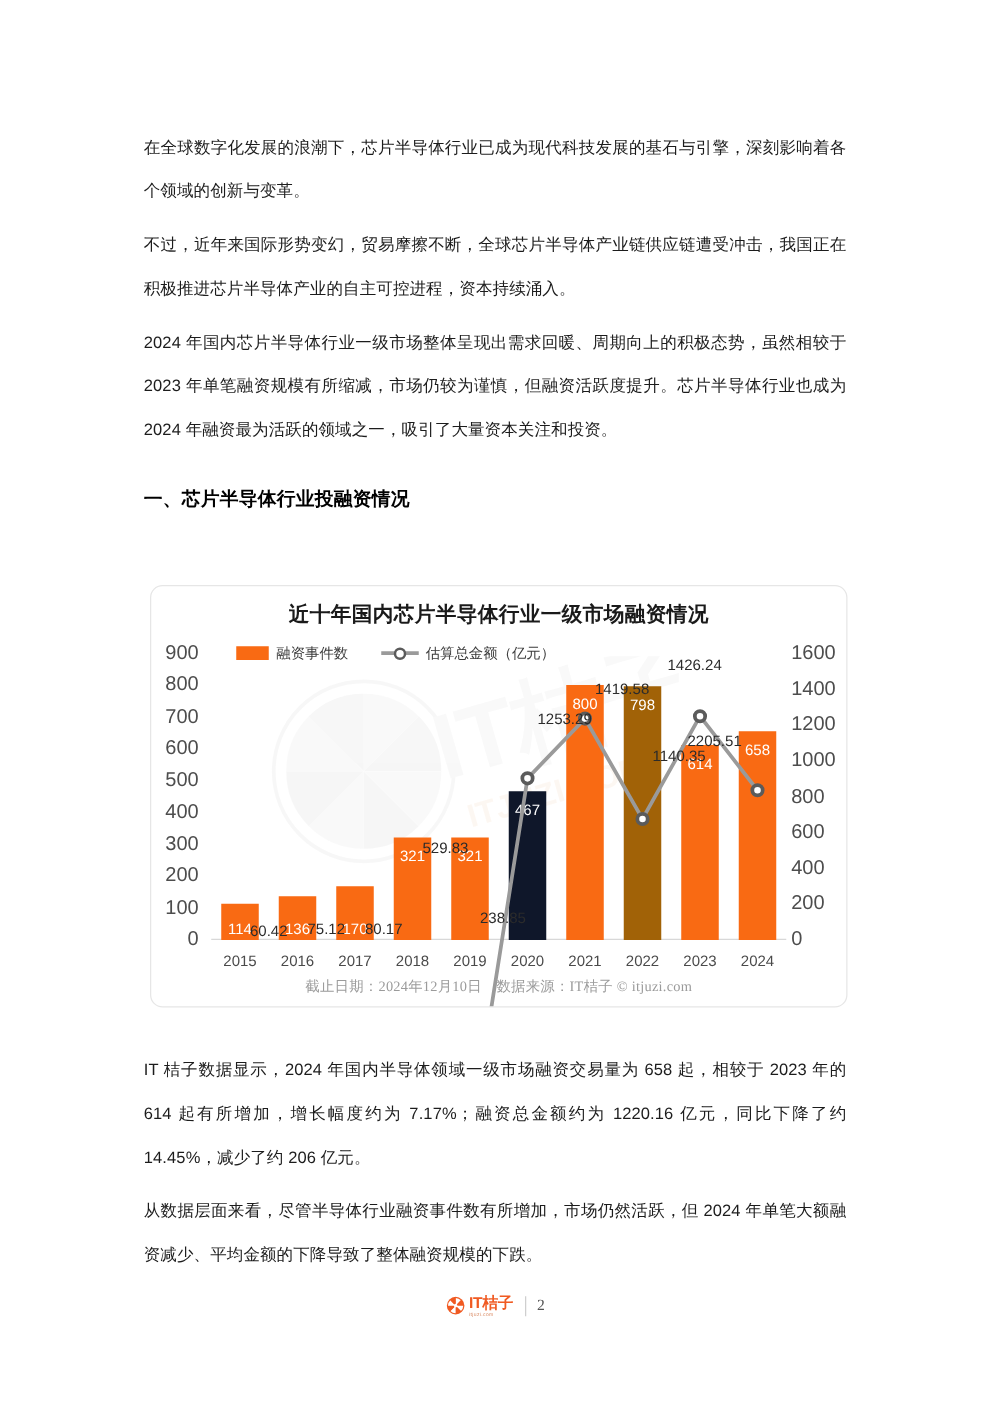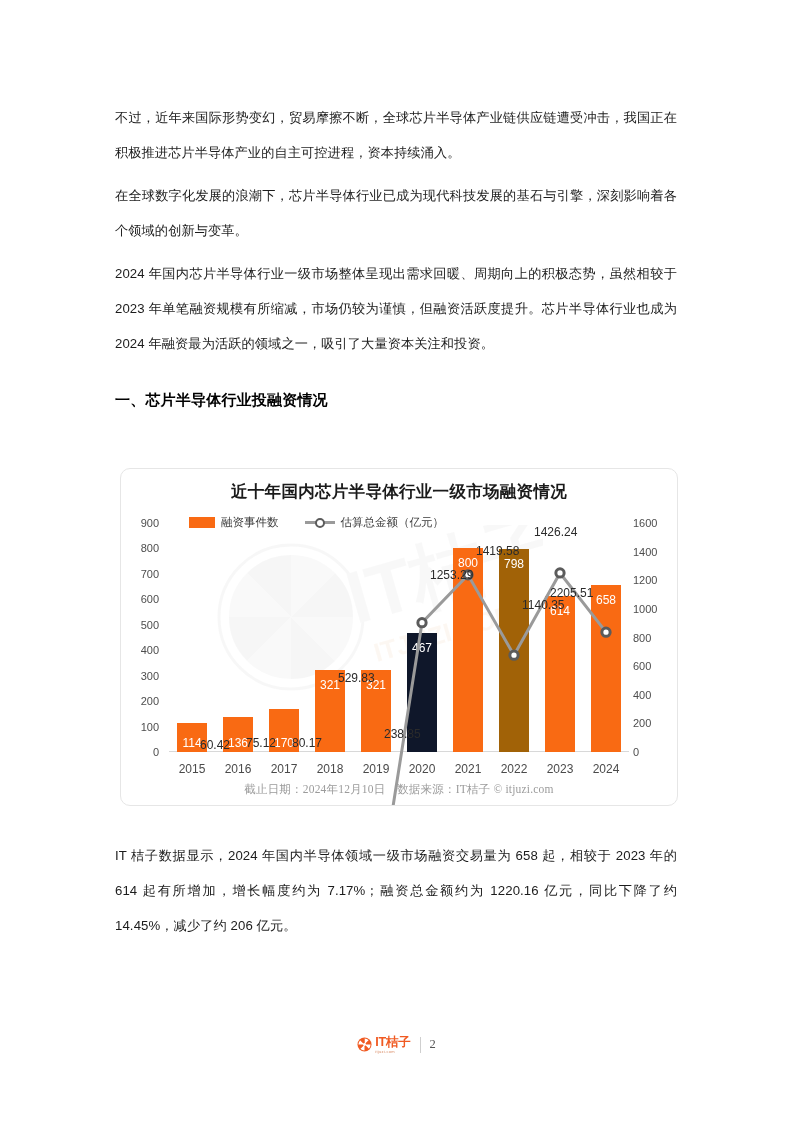--- a/index.html
+++ b/index.html
@@ -118,21 +118,21 @@
     top: 16px;
     right: 48px;
     bottom: 30px;
   }
   .axis-base {
     position: absolute; left: 0; right: 0; bottom: 0;
     height: 1px; background: #d8d8d8;
   }
   .y-left, .y-right {
     position: absolute; top: 0; bottom: 0; width: 44px;
-    font-size: 11px; color: #4d4d4d;
+    font-size: 16px; color: #4d4d4d;
   }
   .y-left { left: -48px; text-align: right; }
   .y-right { right: -48px; text-align: left; padding-left: 6px; }
   .tick {
     position: absolute; right: 6px; transform: translateY(-50%);
     white-space: nowrap;
   }
   .y-right .tick { left: 6px; right: auto; }
 
   .bars {
@@ -226,22 +226,22 @@
   .page-num {
     font-size: 12.5px; color: #555; font-family: "Liberation Serif", serif;
   }
 </style>
 </head>
 <body>
 
 <div class="page">
 
   <div class="content">
+    <p class="para">在全球数字化发展的浪潮下，芯片半导体行业已成为现代科技发展的基石与引擎，深刻影响着各个领域的创新与变革。</p>
     <p class="para">不过，近年来国际形势变幻，贸易摩擦不断，全球芯片半导体产业链供应链遭受冲击，我国正在积极推进芯片半导体产业的自主可控进程，资本持续涌入。</p>
-    <p class="para">在全球数字化发展的浪潮下，芯片半导体行业已成为现代科技发展的基石与引擎，深刻影响着各个领域的创新与变革。</p>
     <p class="para">2024 年国内芯片半导体行业一级市场整体呈现出需求回暖、周期向上的积极态势，虽然相较于 2023 年单笔融资规模有所缩减，市场仍较为谨慎，但融资活跃度提升。芯片半导体行业也成为 2024 年融资最为活跃的领域之一，吸引了大量资本关注和投资。</p>
     <h2 class="heading">一、芯片半导体行业投融资情况</h2>
   </div>
 
   <div class="chart-card">
     <div class="chart-title">近十年国内芯片半导体行业一级市场融资情况</div>
 
     <div class="chart-body">
 
       <svg class="watermark" viewBox="0 0 330 190">
@@ -389,20 +389,21 @@
           <span>2023</span>
           <span>2024</span>
         </div>
     </div>
 
     <div class="chart-footer">截止日期：2024年12月10日　数据来源：IT桔子 © itjuzi.com</div>
   </div>
 
   <div class="content" style="top:838px;">
     <p class="para">IT 桔子数据显示，2024 年国内半导体领域一级市场融资交易量为 658 起，相较于 2023 年的 614 起有所增加，增长幅度约为 7.17%；融资总金额约为 1220.16 亿元，同比下降了约 14.45%，减少了约 206 亿元。</p>
+    <p class="para">从数据层面来看，尽管半导体行业融资事件数有所增加，市场仍然活跃，但 2024 年单笔大额融资减少、平均金额的下降导致了整体融资规模的下跌。</p>
   </div>
 
   <div class="page-footer">
     <div class="logo-wrap">
       <svg width="15" height="15" viewBox="0 0 32 32">
         <circle cx="16" cy="16" r="15" fill="#F05A22"></circle>
         <g fill="#fff">
           <path d="M16 16 L16 3 A13 13 0 0 1 25 7 Z"></path>
           <path d="M16 16 L25 7 A13 13 0 0 1 29 16 Z" fill="#F05A22"></path>
           <path d="M16 16 L29 16 A13 13 0 0 1 25 25 Z"></path>

